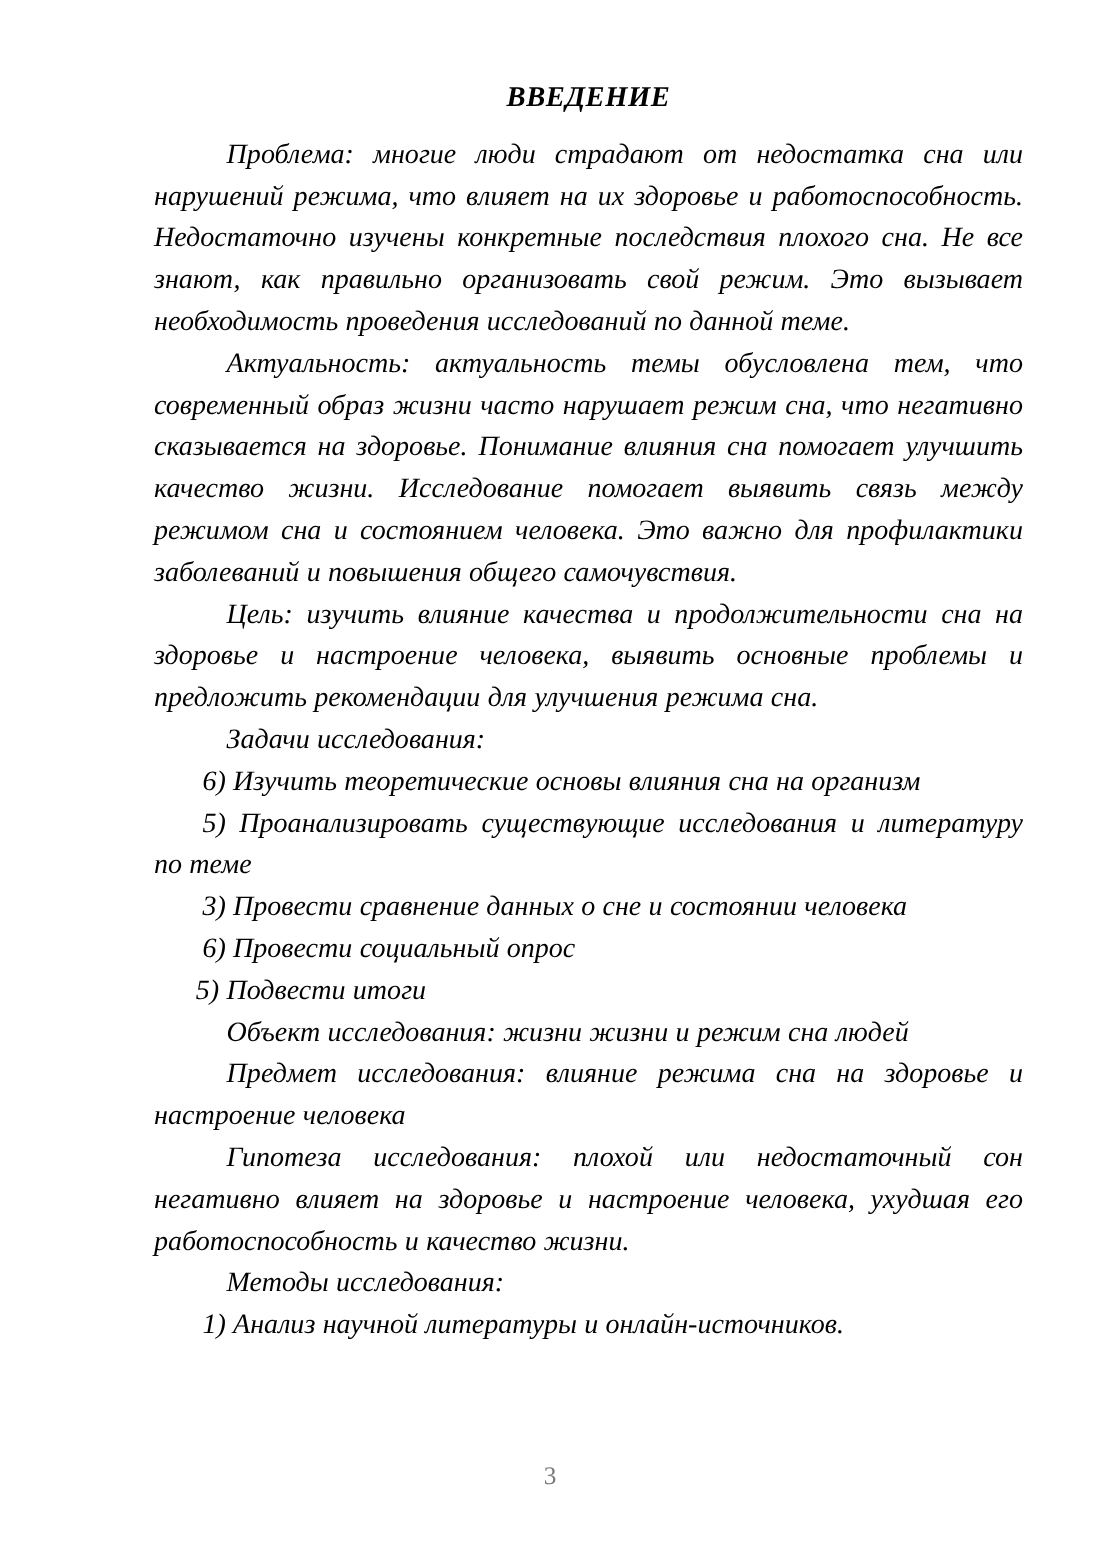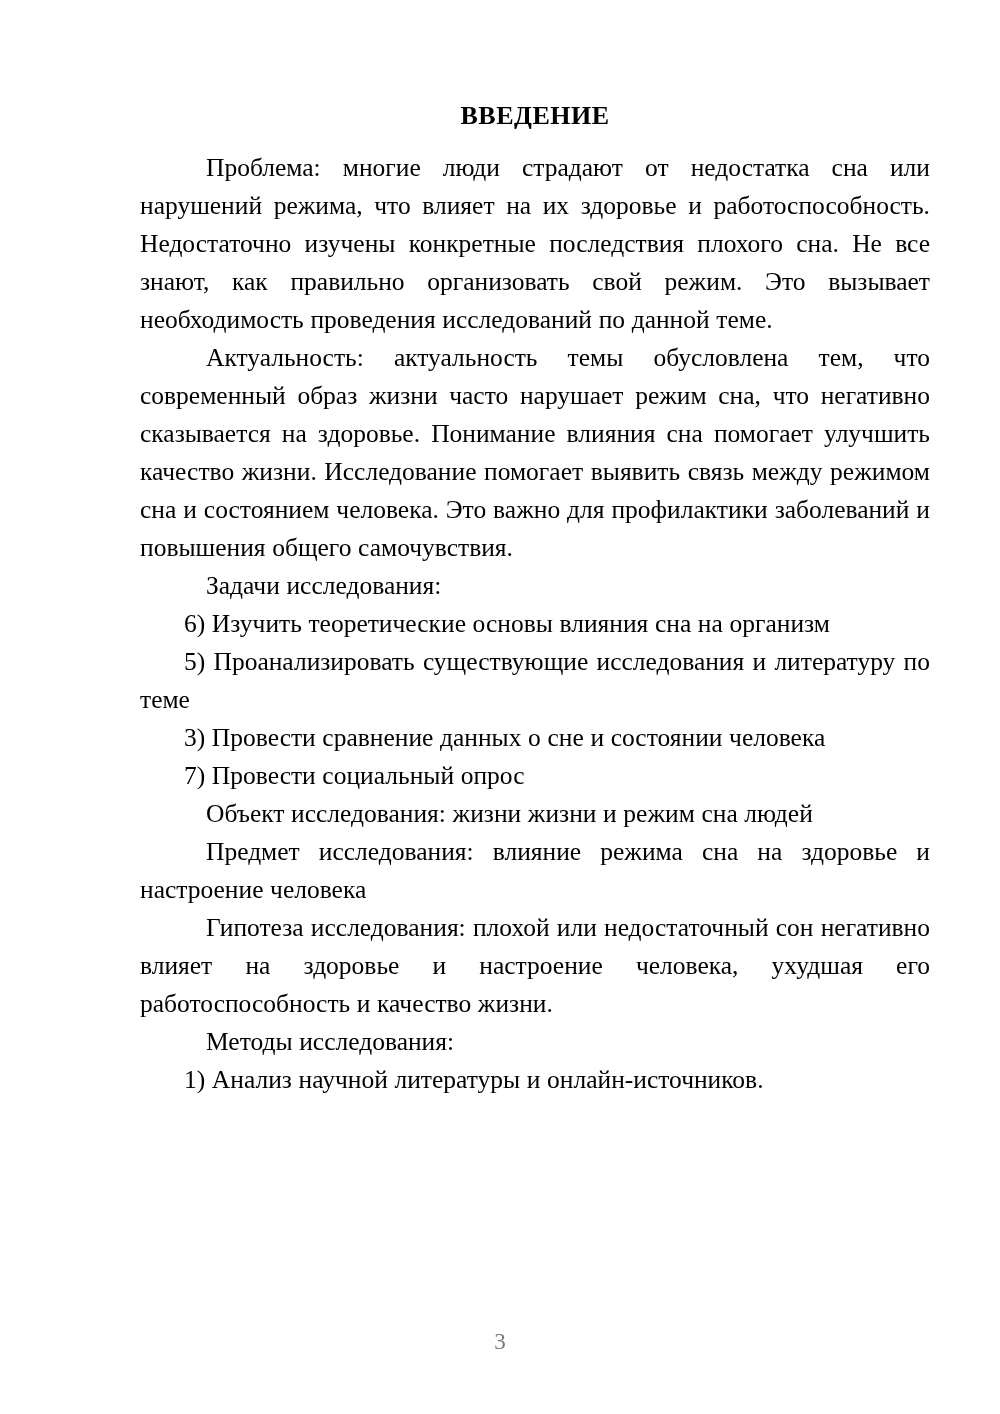--- a/index.html
+++ b/index.html
@@ -17,22 +17,23 @@
     width: 1000px;
     height: 1414px;
     margin: 0 auto;
     background: #ffffff;
     box-sizing: border-box;
     overflow: hidden;
   }
   .content {
     position: absolute;
     left: 140px;
-    top: 100px;
+    top: 72px;
     width: 790px;
+    font-style: italic;
   }
   .doc-title {
     font-size: 26px;
     font-weight: bold;
     text-align: center;
     letter-spacing: 0.5px;
     line-height: 1.25;
     margin: 0 0 16px 0;
   }
   .para {
@@ -73,31 +74,33 @@
 <div class="page">
 
   <div class="content">
 
     <h1 class="doc-title">ВВЕДЕНИЕ</h1>
 
     <p class="para indent-body gap-para">Проблема: многие люди страдают от недостатка сна или нарушений режима, что влияет на их здоровье и работоспособность. Недостаточно изучены конкретные последствия плохого сна. Не все знают, как правильно организовать свой режим. Это вызывает необходимость проведения исследований по данной теме.</p>
 
     <p class="para indent-body gap-para">Актуальность: актуальность темы обусловлена тем, что современный образ жизни часто нарушает режим сна, что негативно сказывается на здоровье. Понимание влияния сна помогает улучшить качество жизни. Исследование помогает выявить связь между режимом сна и состоянием человека. Это важно для профилактики заболеваний и повышения общего самочувствия.</p>
 
+    <p class="para indent-body gap-para">Цель: изучить влияние качества и продолжительности сна на здоровье и настроение человека, выявить основные проблемы и предложить рекомендации для улучшения режима сна.</p>
 
     <p class="para indent-head gap-list">Задачи исследования:</p>
 
     <p class="para indent-item gap-list">6) Изучить теоретические основы влияния сна на организм</p>
 
     <p class="para indent-item gap-list">5) Проанализировать существующие исследования и литературу по теме</p>
 
     <p class="para indent-item gap-list">3) Провести сравнение данных о сне и состоянии человека</p>
 
-    <p class="para indent-item gap-list">7) Провести социальный опрос</p>
+    <p class="para indent-item gap-list">6) Провести социальный опрос</p>
 
+    <p class="para indent-item-s gap-list">5) Подвести итоги</p>
 
     <p class="para indent-obj gap-para">Объект исследования: жизни жизни и режим сна людей</p>
 
     <p class="para indent-body gap-para">Предмет исследования: влияние режима сна на здоровье и настроение человека</p>
 
     <p class="para indent-body gap-para">Гипотеза исследования: плохой или недостаточный сон негативно влияет на здоровье и настроение человека, ухудшая его работоспособность и качество жизни.</p>
 
     <p class="para indent-head gap-list">Методы исследования:</p>
 
     <p class="para indent-item gap-list">1) Анализ научной литературы и онлайн-источников.</p>

